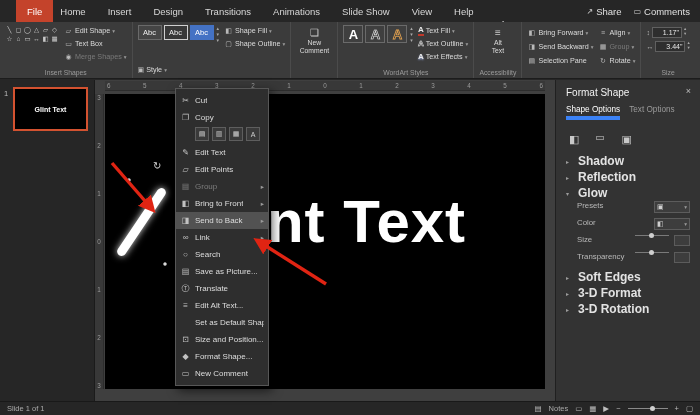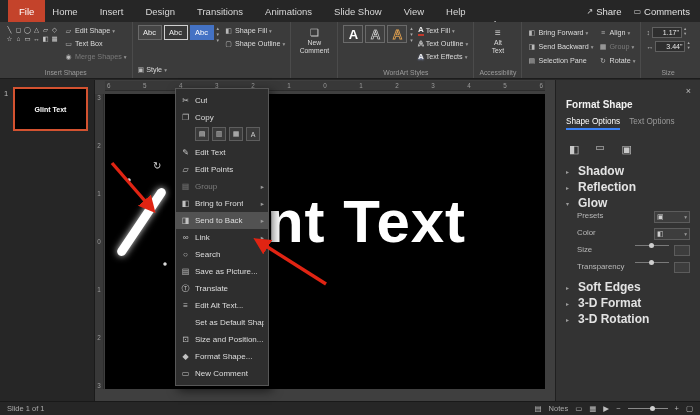--- a/index.html
+++ b/index.html
@@ -1,21 +1,21 @@
 <!DOCTYPE html>
 <html><head>
 <meta charset="utf-8">
 <style>
   html,body{margin:0;padding:0;background:#161616;}
   *{box-sizing:border-box;}
   .app{position:relative;width:700px;height:415px;overflow:hidden;background:#262626;
        font-family:"Liberation Sans",sans-serif;color:#e6e6e6;-webkit-font-smoothing:antialiased;}
 
   
-  .titlebar{position:absolute;top:0;left:8px;right:0;height:22px;display:flex;align-items:stretch;
+  .titlebar{position:absolute;top:0;left:16px;right:0;height:22px;display:flex;align-items:stretch;
             background:#262626;font-size:9.5px;}
   .file-tab{background:#c4432b;color:#fff;padding:0 11px;display:flex;align-items:center;font-size:9.5px;}
   .mtabs{display:flex;gap:8px;}
   .mtab{padding:0 7px;display:flex;align-items:center;color:#d8d8d8;white-space:nowrap;}
   .mtab.active{background:#a16207;color:#fff;box-shadow:inset 0 -2px 0 #d35230;margin-top:24px;}
   .tb-right{margin-left:auto;display:flex;align-items:center;gap:12px;padding-right:10px;}
   .tbbtn{display:flex;align-items:center;gap:3px;color:#e0e0e0;}
   .tbbtn .tbi{font-size:8px;color:#cfcfcf;}
 
   
@@ -75,25 +75,25 @@
   .slide-text{position:absolute;left:0;right:0;top:43%;transform:translateY(-50%);text-align:center;
               color:#fff;font-weight:bold;font-size:60px;letter-spacing:1px;white-space:nowrap;}
   .glint{position:absolute;left:32px;top:88px;width:9px;height:80px;background:#fff;border-radius:5px;
          transform:rotate(34deg);box-shadow:0 0 7px rgba(255,255,255,.85);}
   .glint-rot{position:absolute;left:48px;top:66px;color:#d8d8d8;font-size:10px;}
   .hdl{position:absolute;width:4px;height:4px;border-radius:50%;background:#fff;border:1px solid #888;}
   .hdl1{left:22px;top:84px;} .hdl2{left:58px;top:168px;}
 
   
   .fpanel{width:145px;background:#333333;border-left:1px solid #202020;padding:7px 10px;position:relative;}
-  .fp-title{font-size:10px;font-weight:bold;color:#f2f2f2;margin-top:12px;}
+  .fp-title{font-size:10px;font-weight:normal;color:#f2f2f2;}
   .fp-close{position:absolute;right:9px;top:6px;color:#bdbdbd;font-size:9px;}
   .fp-tabs{display:flex;gap:9px;margin-top:7px;}
   .fp-tab{font-size:8.2px;color:#9a9a9a;padding-bottom:2px;white-space:nowrap;}
-  .fp-tab.active{color:#fff;border-bottom:2px solid #3b82f6;}
+  .fp-tab.active{color:#fff;border-bottom:4px solid #3b82f6;}
   .fp-icons{display:flex;gap:14px;align-items:center;margin:8px 0 5px;}
   .fpi{font-size:11px;color:#c8c8c8;}
   .fpiw{padding:1px 3px;}
   .fpiw.sel{border:1px solid #8a8a8a;background:#3c3c3c;}
   .pent{width:11px;height:11px;background:#e0654c;clip-path:polygon(50% 0,100% 38%,81% 100%,19% 100%,0 38%);}
   .fp-sec{display:flex;align-items:center;gap:5px;height:16px;}
   .chev{font-size:6px;color:#9a9a9a;width:7px;}
   .seclbl{font-size:12px;color:#e3e3e3;font-weight:bold;}
   .fp-ctrl{display:flex;align-items:flex-start;height:17px;padding-left:11px;font-size:7.8px;color:#b9b9b9;}
   .lab{width:48px;}

